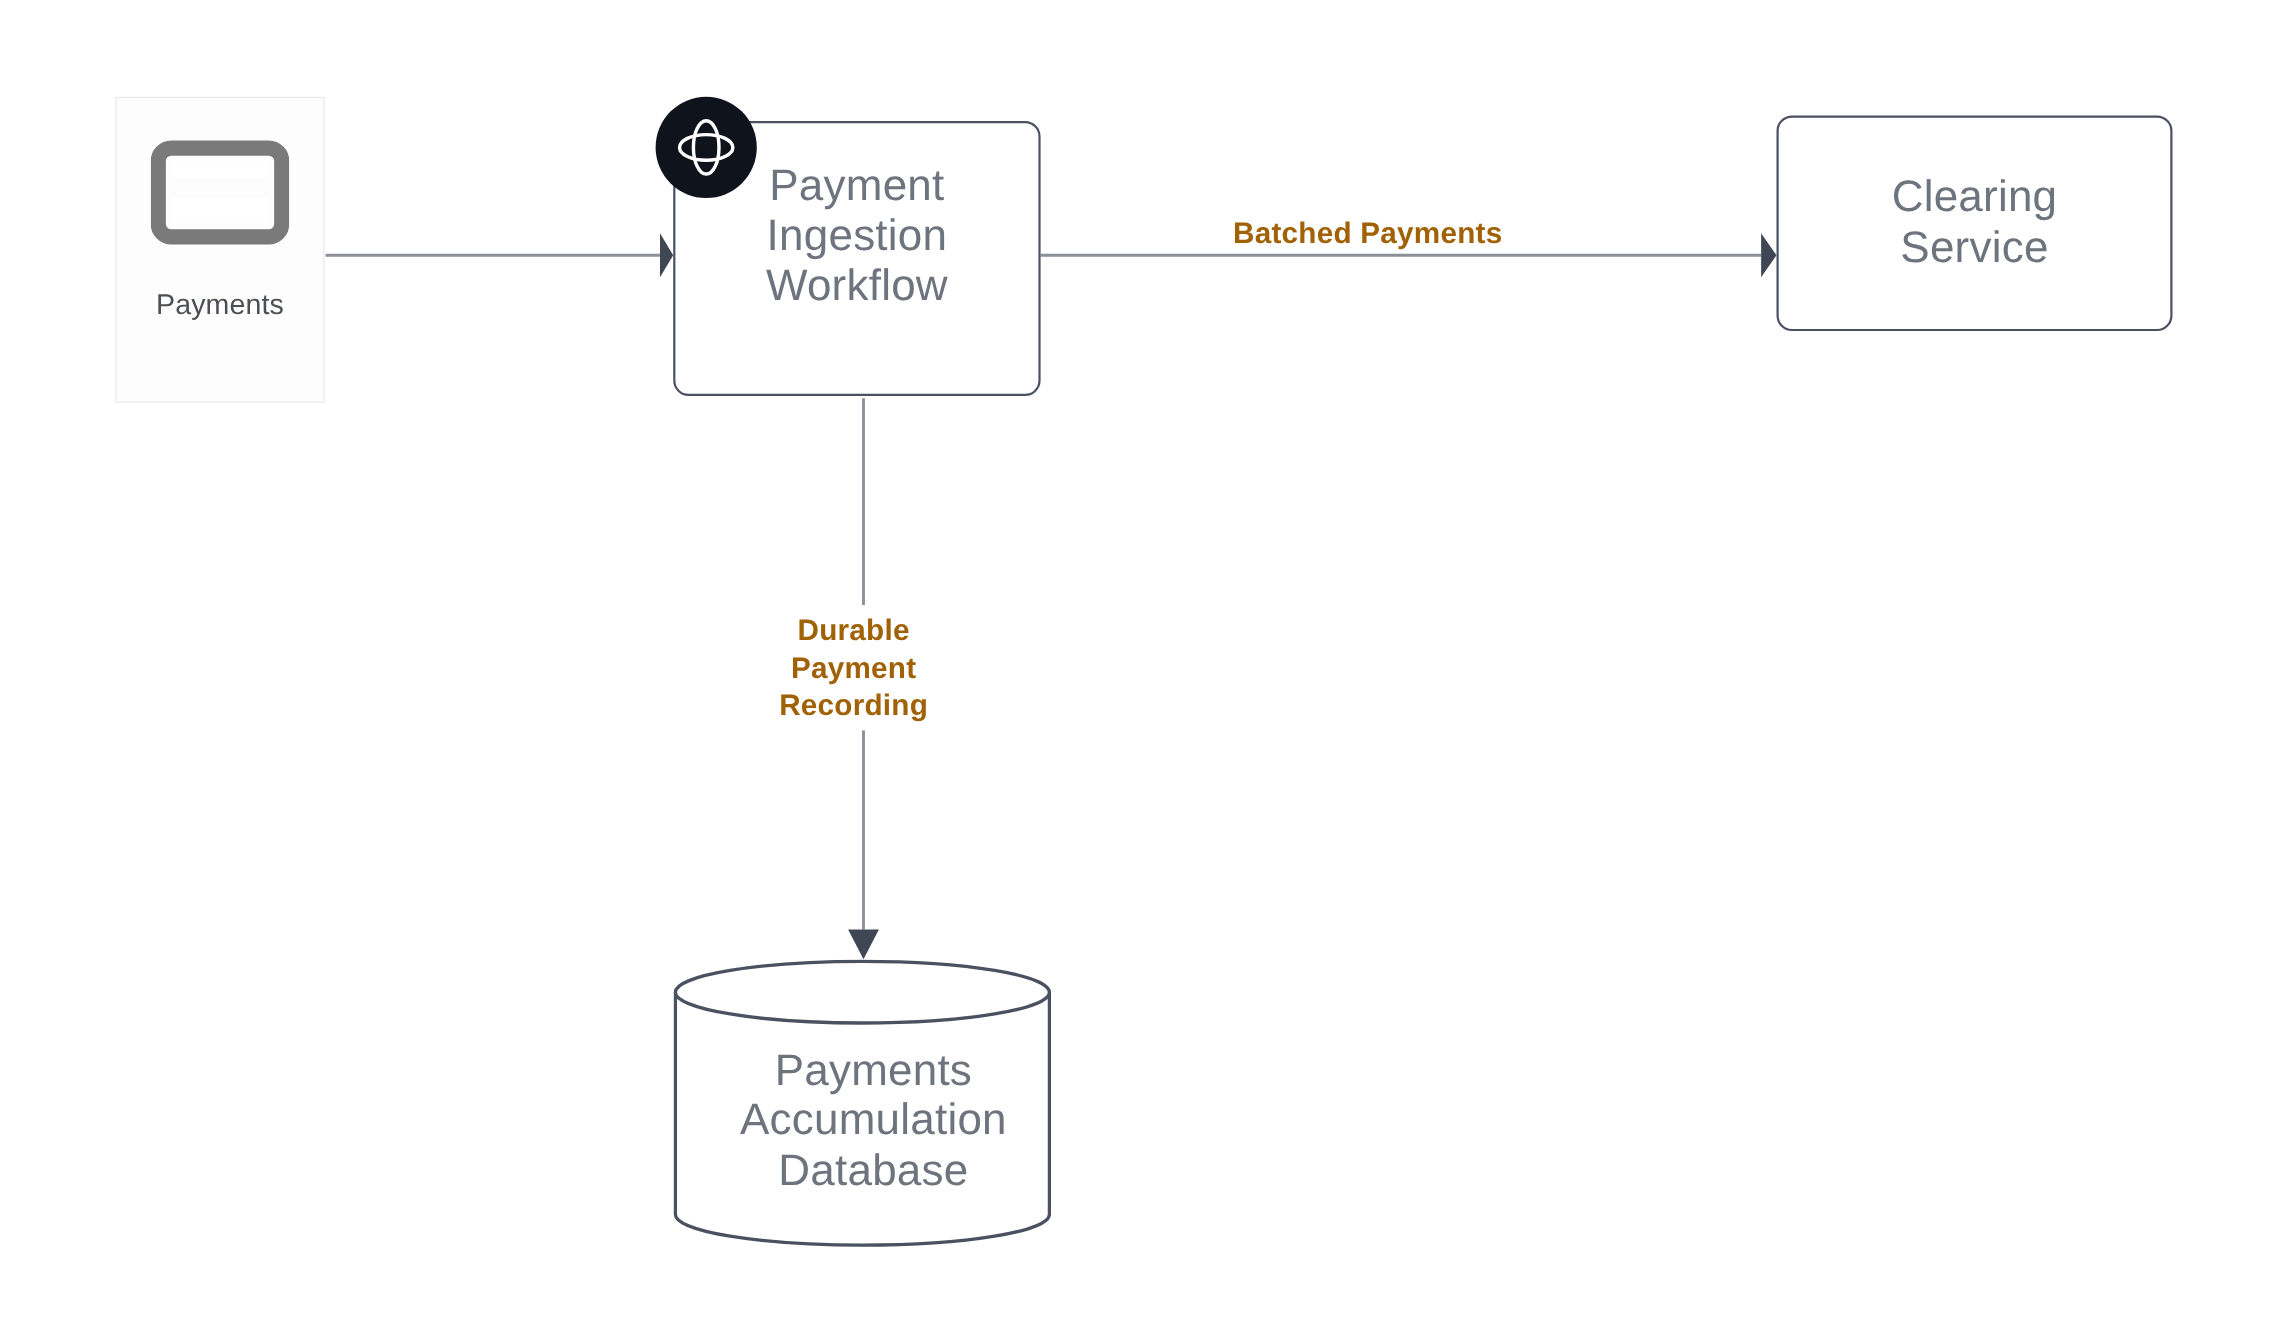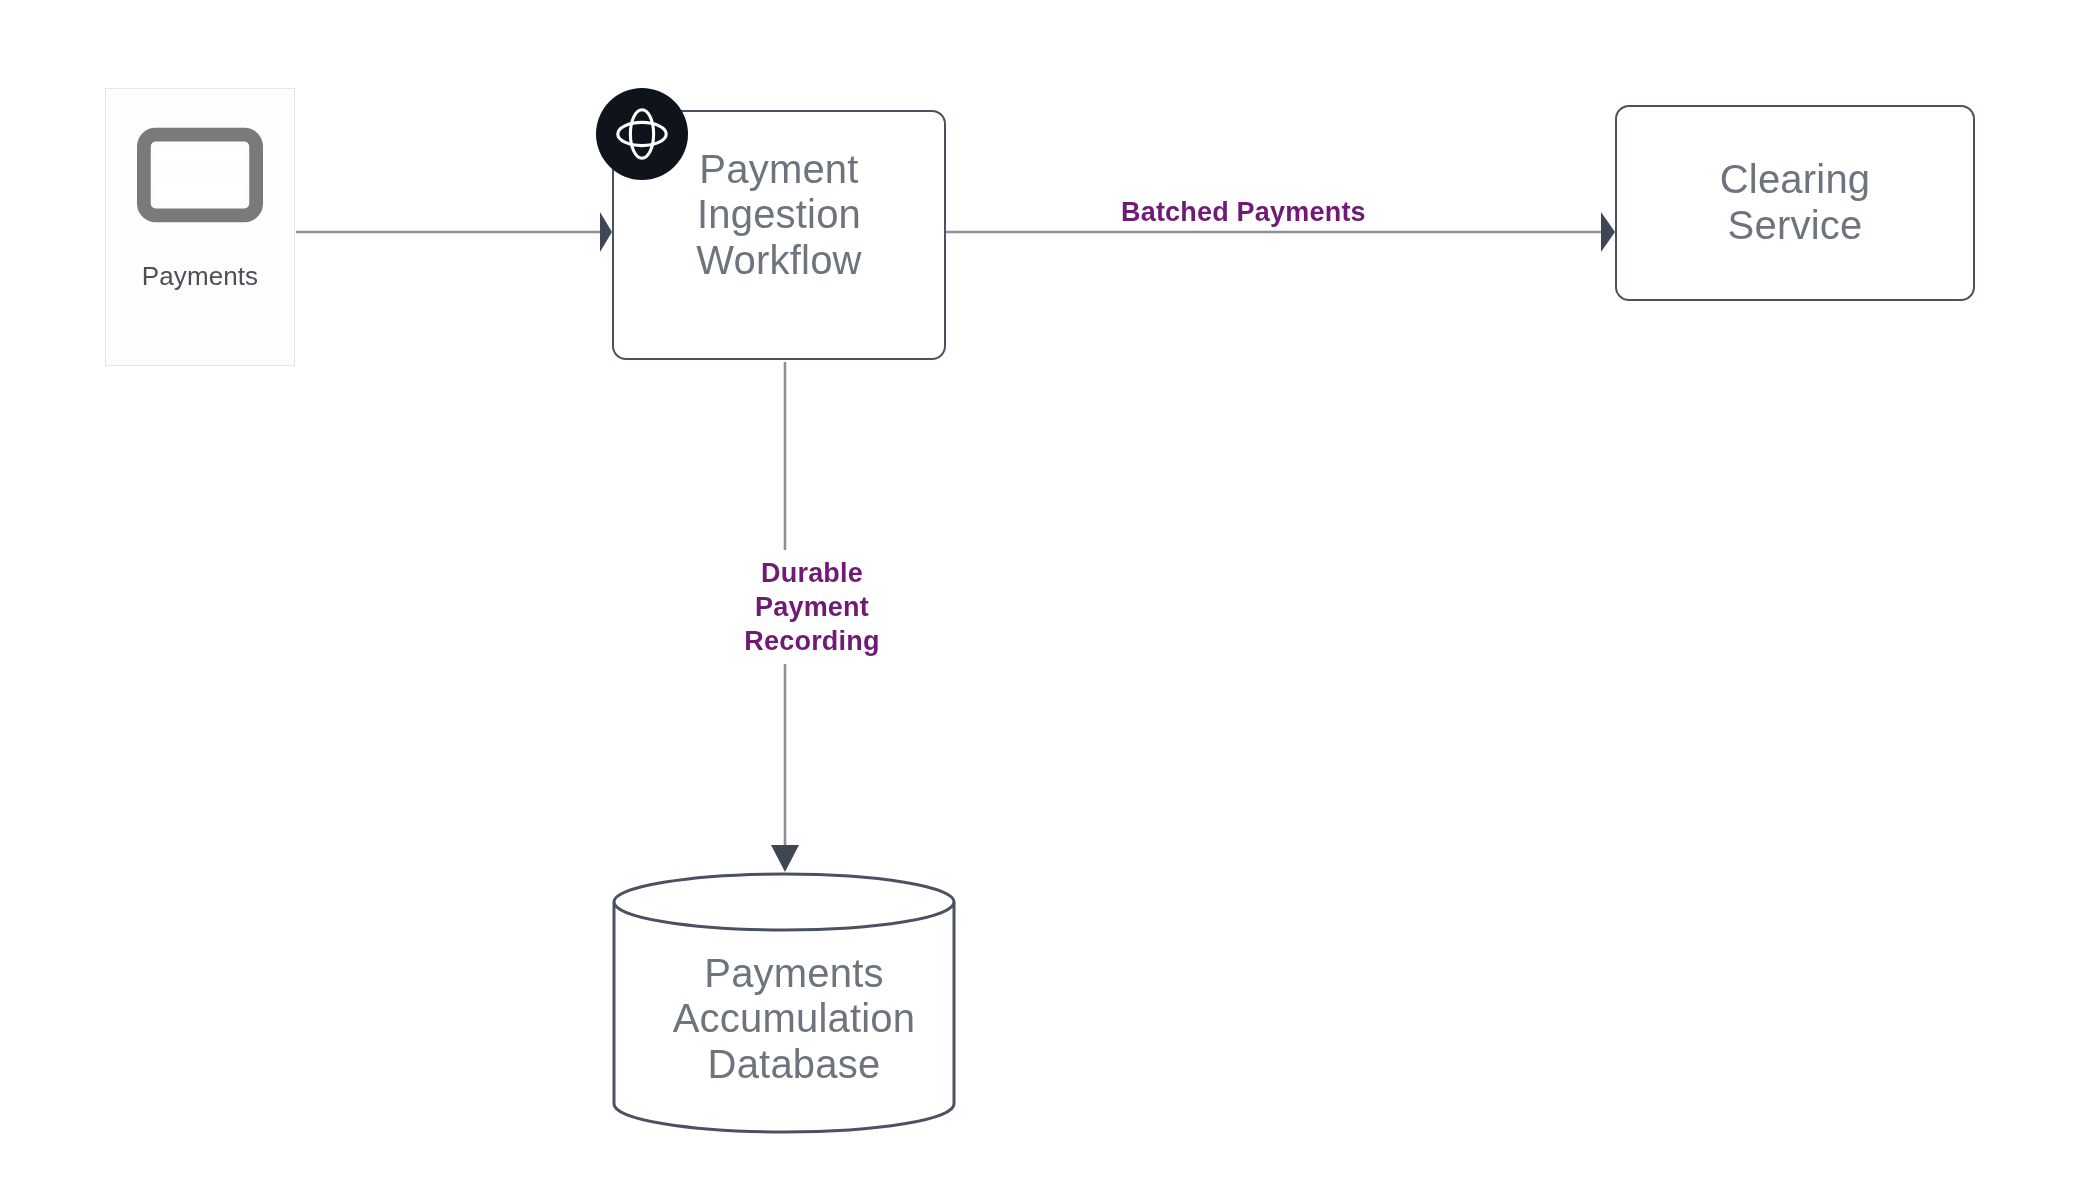--- a/index.html
+++ b/index.html
@@ -136,35 +136,35 @@
     height: 1204px;
     pointer-events: none;
   }
   .edge-line { stroke: #8b9099; stroke-width: 2.6px; fill: none; }
   .edge-head { fill: #3f4654; }
 
   .edge-label {
     position: absolute;
     font-size: 27px;
     font-weight: bold;
-    color: #701a75;
+    color: #a16207;
     letter-spacing: 0.2px;
     text-align: center;
     background: #ffffff;
     line-height: 1.26;
     white-space: pre-line;
   }
   #label-batched {
     left: 1113px;
     top: 212px;
     padding: 0 8px;
     transform: translateY(-50%);
   }
   #label-durable {
-    left: 708px;
+    left: 672px;
     top: 550px;
     width: 200px;
     padding: 6px 4px;
   }
 </style>
 </head>
 <body>
 
 <div id="canvas">
 

